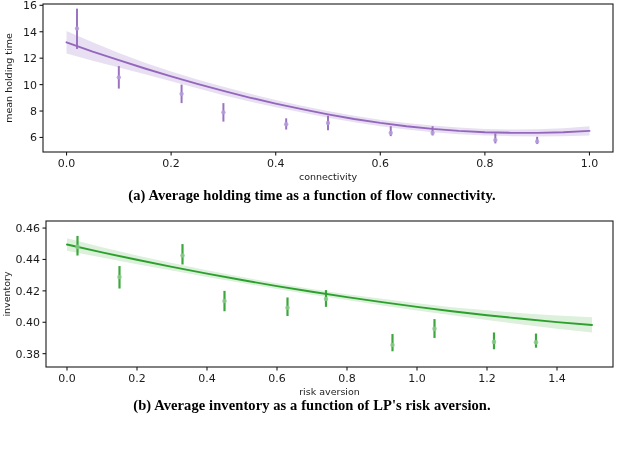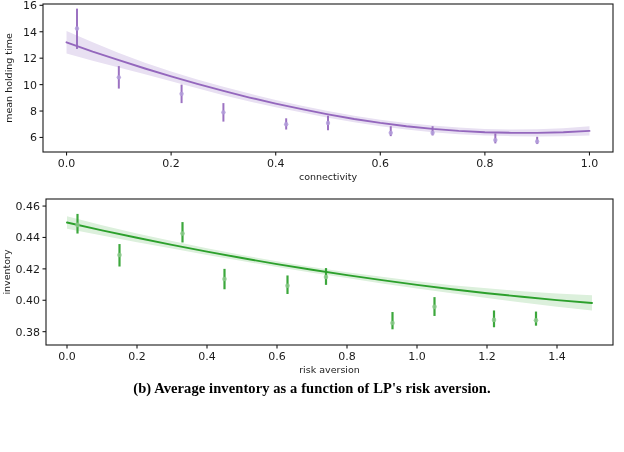--- a/index.html
+++ b/index.html
@@ -34,21 +34,20 @@
     font-weight: bold;
     font-size: 14.5px;
     text-align: center;
     color: #000000;
     letter-spacing: 0.1px;
   }
   #subfig-a-caption {
     margin-top: 5px;
   }
   #subfig-b-caption {
-    margin-top: 5px;
   }
   .tick-label {
     font-family: "DejaVu Sans", sans-serif;
     font-size: 11px;
     fill: #1a1a1a;
   }
   .axis-title {
     font-family: "DejaVu Sans", sans-serif;
     font-size: 9.5px;
     fill: #1a1a1a;
@@ -106,20 +105,21 @@
           <line x1="39.5" y1="58.18" x2="43" y2="58.18" stroke="#1a1a1a" stroke-width="1.1"></line>
           <text x="37" y="62.18" text-anchor="end" class="tick-label">12</text>
           <line x1="39.5" y1="31.75" x2="43" y2="31.75" stroke="#1a1a1a" stroke-width="1.1"></line>
           <text x="37" y="35.75" text-anchor="end" class="tick-label">14</text>
           <line x1="39.5" y1="5.32" x2="43" y2="5.32" stroke="#1a1a1a" stroke-width="1.1"></line>
           <text x="37" y="9.32" text-anchor="end" class="tick-label">16</text>
           <text x="328.0" y="180" text-anchor="middle" class="axis-title">connectivity</text>
           <text x="0" y="0" text-anchor="middle" class="axis-title" transform="translate(12,78.0) rotate(-90)">mean holding time</text>
         </svg>
     </div>
+    <div class="caption" id="subfig-a-caption">(a) Average holding time as a function of flow connectivity.</div>
   </div>
 
   <div class="subfigure" style="margin-top:8px;">
     <div class="chart-wrap">
       <svg class="chart-svg" id="svg-b" width="624" height="185" viewBox="0 0 624 185">
           <path d="M67.00,26.27L102.00,35.22L137.00,43.38L172.00,51.07L207.00,58.29L242.00,65.05L277.00,71.32L312.00,76.98L347.00,82.16L382.00,86.87L417.00,91.26L452.00,95.19L487.00,98.33L522.00,101.15L557.00,103.51L592.00,105.23L592.00,120.62L557.00,116.69L522.00,112.46L487.00,108.06L452.00,103.35L417.00,98.48L382.00,93.46L347.00,88.12L312.00,82.63L277.00,76.98L242.00,71.01L207.00,64.89L172.00,58.61L137.00,52.17L102.00,45.58L67.00,38.83Z" fill="#dcf0dc" stroke="none"></path>
           <path d="M67.00,32.55L102.00,40.40L137.00,47.78L172.00,54.84L207.00,61.59L242.00,68.03L277.00,74.15L312.00,79.80L347.00,85.14L382.00,90.16L417.00,94.87L452.00,99.27L487.00,103.19L522.00,106.80L557.00,110.10L592.00,112.93" fill="none" stroke="#2ca02c" stroke-width="1.9" stroke-linejoin="round" stroke-linecap="round"></path>
           <line x1="77.50" y1="23.91" x2="77.50" y2="43.54" stroke="#2ca02c" stroke-width="2.2" opacity="0.92"></line>
           <circle cx="77.50" cy="34.90" r="2.3" fill="#8bc98b" opacity="0.85"></circle>
           <line x1="119.50" y1="54.06" x2="119.50" y2="76.51" stroke="#2ca02c" stroke-width="2.2" opacity="0.92"></line>

